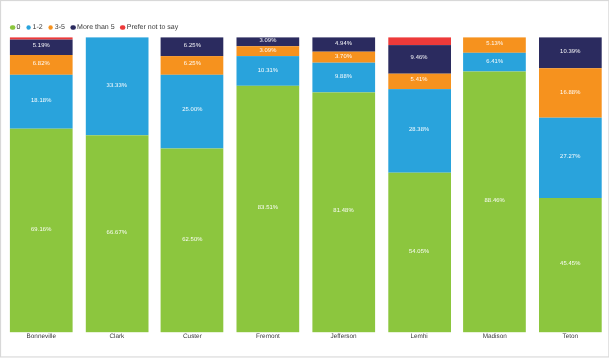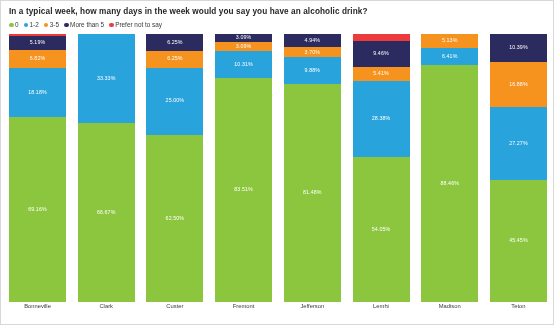--- a/index.html
+++ b/index.html
@@ -69,21 +69,20 @@
     width:57px;text-align:center;
     font-size:5.8px;color:#3a3a3a;
     line-height:1;
   }
 </style>
 </head>
 <body>
 
 <div id="page">
 
-  <div id="title">In a typical week, how many days in the week would you say you have an alcoholic drink?</div>
 
   <div id="legend">
       <div class="legend-item">
         <span class="legend-dot" style="background: rgb(140, 198, 62);"></span>
         <span class="legend-label">0</span>
       </div>
       <div class="legend-item">
         <span class="legend-dot" style="background: rgb(41, 163, 220);"></span>
         <span class="legend-label">1-2</span>
       </div>

